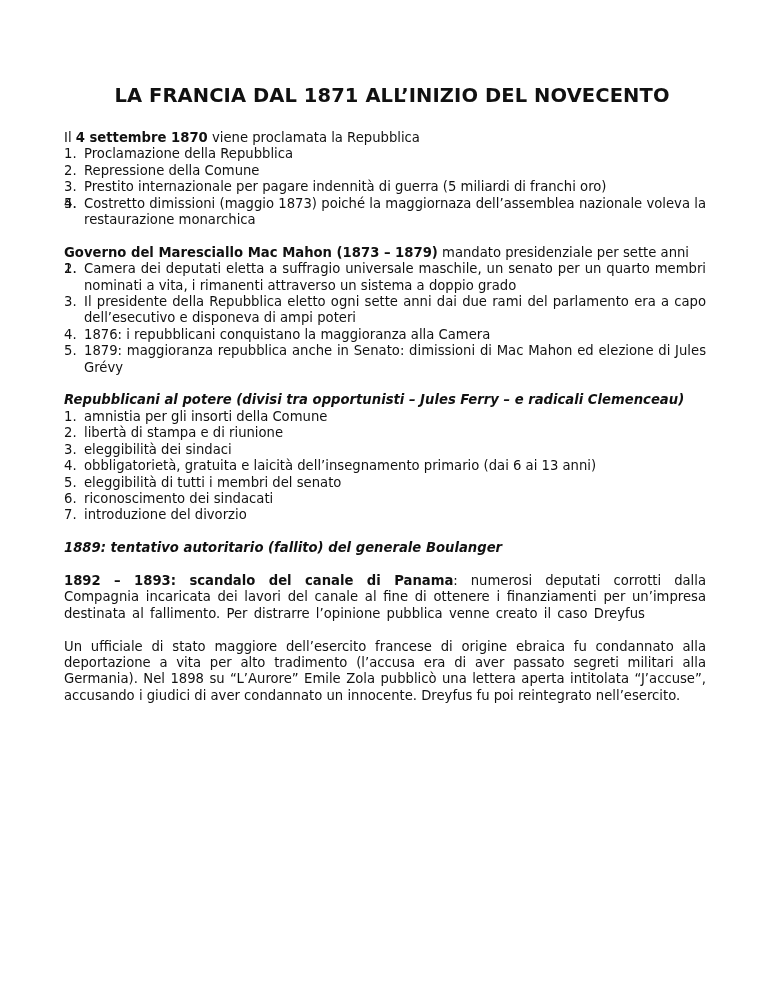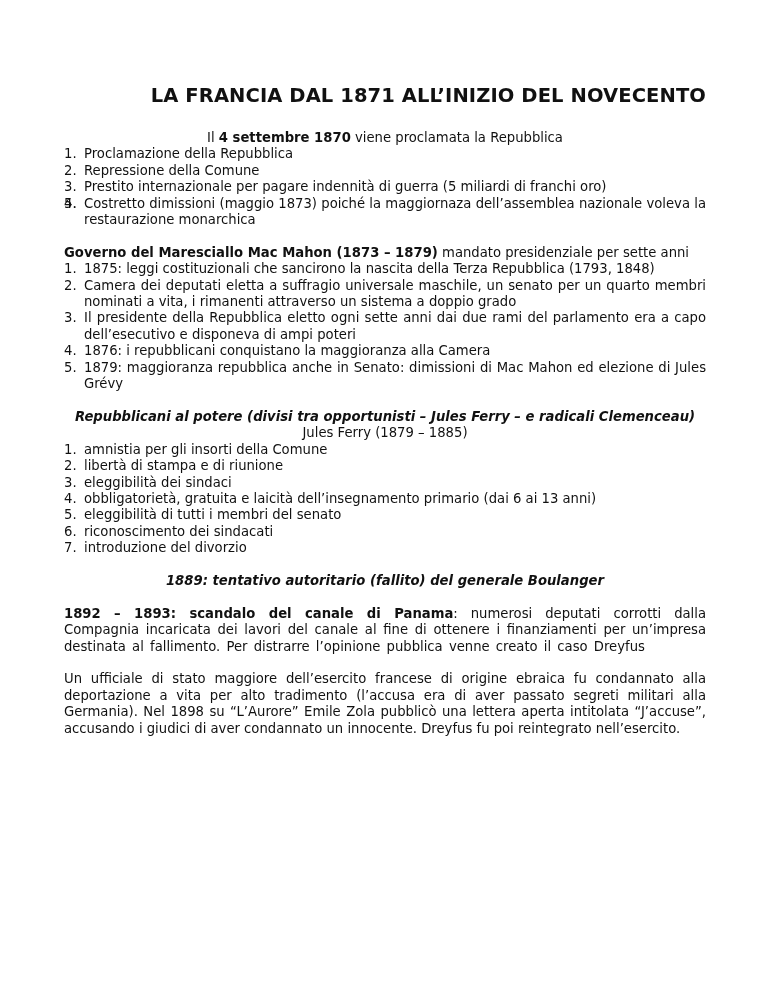--- a/index.html
+++ b/index.html
@@ -18,28 +18,28 @@
     .page {
       position: absolute;
       left: 64px;
       top: 84px;
       width: 642px;
       font-size: 13.2px;
       line-height: 16.4px;
     }
     h1 {
       margin: 0 0 22px 0;
-      text-align: right;
+      text-align: center;
       font-size: 19.5px;
       line-height: 24px;
       font-weight: bold;
       letter-spacing: 0.1px;
       padding-left: 14px;
     }
-    p { margin: 0; text-align: center; }
+    p { margin: 0; }
     .justify { text-align: justify; }
     .section { margin-bottom: 16.4px; }
     ol {
       margin: 0;
       padding: 0;
       list-style: none;
     }
     ol li {
       position: relative;
       padding-left: 20px;
@@ -69,31 +69,30 @@
       <li><span class="num">2.</span><span>Repressione della Comune</span></li>
       <li><span class="num">3.</span><span>Prestito internazionale per pagare indennità di guerra (5 miliardi di franchi oro)</span></li>
       <li><span class="num">4.</span></li>
       <li><span class="num">5.</span><span>Costretto dimissioni (maggio 1873) poiché la maggiornaza dell’assemblea nazionale voleva la restaurazione monarchica</span></li>
     </ol>
   </div>
 
   <div class="section">
     <p class="justify i"><span class="b">Governo del Maresciallo Mac Mahon (1873 – 1879)</span><span> mandato presidenziale per sette anni</span></p>
     <ol>
-      <li><span class="num">1.</span><span>1875: leggi costituzionali che sancirono la nascita della Terza Repubblica (1793, 1848)</span></li>
+      <li><span class="num">1.</span></li>
       <li><span class="num">2.</span><span>Camera dei deputati eletta a suffragio universale maschile, un senato per un quarto membri nominati a vita, i rimanenti attraverso un sistema a doppio grado</span></li>
       <li><span class="num">3.</span><span>Il presidente della Repubblica eletto ogni sette anni dai due rami del parlamento era a capo dell’esecutivo e disponeva di ampi poteri</span></li>
       <li><span class="num">4.</span><span>1876: i repubblicani conquistano la maggioranza alla Camera</span></li>
       <li><span class="num">5.</span><span>1879: maggioranza repubblica anche in Senato: dimissioni di Mac Mahon ed elezione di Jules Grévy</span></li>
     </ol>
   </div>
 
   <div class="section">
     <p class="bi">Repubblicani al potere (divisi tra opportunisti – Jules Ferry – e radicali Clemenceau)</p>
-    <p>Jules Ferry (1879 – 1885)</p>
     <ol>
       <li><span class="num">1.</span><span>amnistia per gli insorti della Comune</span></li>
       <li><span class="num">2.</span><span>libertà di stampa e di riunione</span></li>
       <li><span class="num">3.</span><span>eleggibilità dei sindaci</span></li>
       <li><span class="num">4.</span><span>obbligatorietà, gratuita e laicità dell’insegnamento primario (dai 6 ai 13 anni)</span></li>
       <li><span class="num">5.</span><span>eleggibilità di tutti i membri del senato</span></li>
       <li><span class="num">6.</span><span>riconoscimento dei sindacati</span></li>
       <li><span class="num">7.</span><span>introduzione del divorzio</span></li>
     </ol>
   </div>

